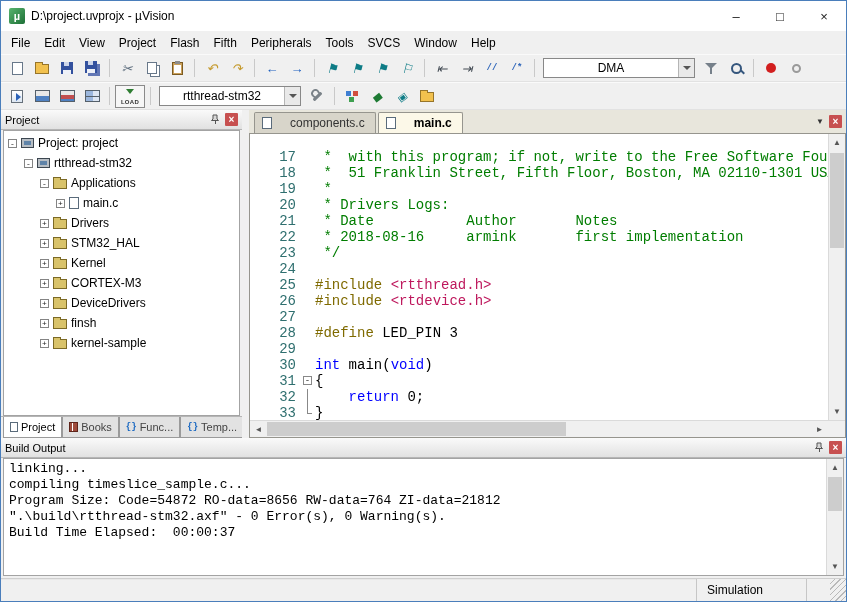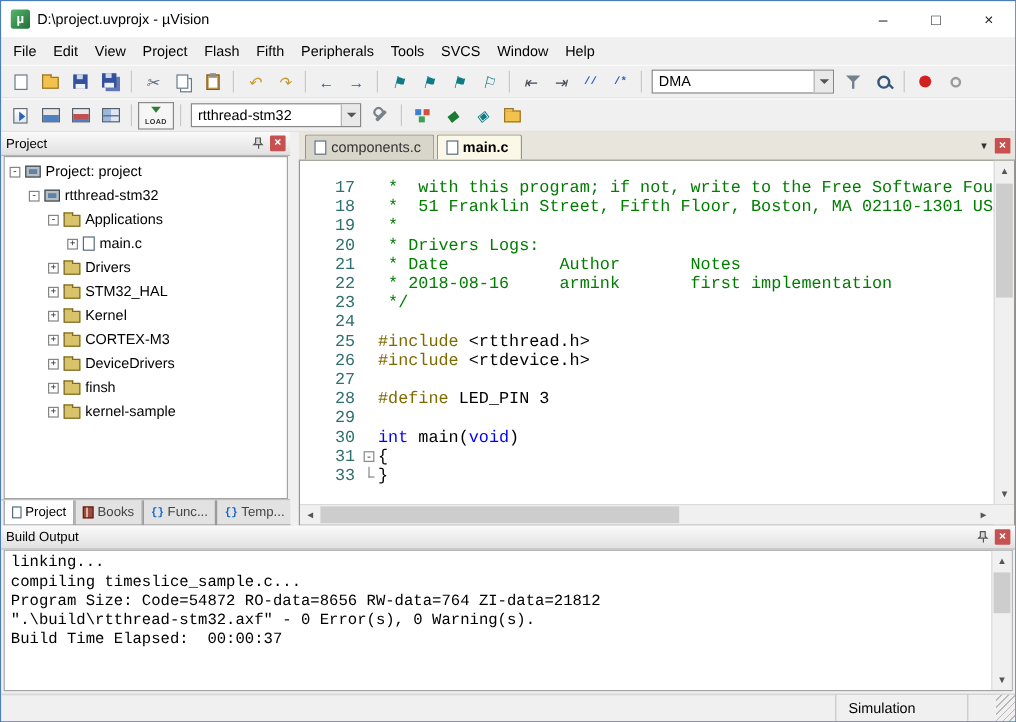--- a/index.html
+++ b/index.html
@@ -52,21 +52,21 @@
   .ti-batch::after{content:'';position:absolute;left:0;right:0;top:5px;height:1px;background:#55606a;}
   .ti-wrench{width:15px;height:15px;position:relative;}
   .ti-wrench::before{content:'';position:absolute;left:6px;top:2px;width:3px;height:11px;background:#7a8288;transform:rotate(45deg);border-radius:1px;}
   .ti-wrench::after{content:'';position:absolute;left:1px;top:0;width:5px;height:5px;border:2px solid #7a8288;border-radius:50%;border-right-color:transparent;transform:rotate(45deg);}
   .ti-boxes{width:15px;height:12px;position:relative;}
   .ti-boxes::before{content:'';position:absolute;left:1px;top:1px;width:5px;height:5px;background:#3f7fd2;box-shadow:7px 0 0 #d24f3f,3px 6px 0 #3fa050;}
   .load-btn{display:flex;flex-direction:column;align-items:center;justify-content:center;border:1px solid #8a8a8a;background:#f6f6f6;width:30px;height:23px;gap:1px;flex:none;}
   .load-arrow{width:0;height:0;border:4px solid transparent;border-top:5px solid #2e7d32;margin-top:2px;}
   .load-text{font:bold 6px/1 "Liberation Sans",sans-serif;color:#333;letter-spacing:.3px;}
   .combo{display:flex;align-items:center;height:20px;border:1px solid #888;background:#fff;flex:none;margin:0 3px;}
-  .combo .cval{flex:1;padding:0 5px;font-size:12px;white-space:nowrap;overflow:hidden;}
+  .combo .cval{flex:1;padding:0 5px;font-size:12px;white-space:nowrap;overflow:hidden;text-align:center;}
   .combo .cdd{width:16px;height:100%;background:#e9e9e9;border-left:1px solid #b5b5b5;display:flex;align-items:center;justify-content:center;}
   .arr-down{width:0;height:0;border:4px solid transparent;border-top:4px solid #555;margin-top:4px;}
   .combo.w-find{width:152px;} .combo.w-target{width:142px;}
   
   .main{flex:1;display:flex;min-height:0;}
   .proj-panel{width:241px;display:flex;flex-direction:column;flex:none;background:#f0f0f0;}
   .panel-hdr{height:20px;background:linear-gradient(#fafafa,#e1e1e1);border-bottom:1px solid #b5b5b5;
              display:flex;align-items:center;padding:0 4px;font-size:11px;flex:none;gap:4px;}
   .panel-hdr .spacer{flex:1;}
   .xbox{width:13px;height:13px;background:#c75050;color:#fff;font:bold 10px/13px "Liberation Sans",sans-serif;text-align:center;border-radius:1px;}
@@ -84,39 +84,39 @@
   .ptab{display:flex;align-items:center;gap:3px;padding:0 6px;font-size:11px;border:1px solid #9a9a9a;border-top:none;background:#e2e2e2;color:#444;}
   .ptab.active{background:#fff;color:#000;}
   .pt-page{width:8px;height:10px;background:#fff;border:1px solid #5a6b7b;}
   .pt-book{width:9px;height:10px;background:#9e4a3a;border:1px solid #5e241a;position:relative;}
   .pt-book::before{content:'';position:absolute;left:2px;top:0;bottom:0;width:1px;background:#fff;}
   .pt-braces{color:#1565c0;font:bold 9px/1 "Liberation Mono",monospace;}
   .vsplit{width:7px;background:#f0f0f0;flex:none;}
   
   .editor-col{flex:1;display:flex;flex-direction:column;min-width:0;}
   .etabs{height:24px;background:#e8e6dc;display:flex;align-items:flex-end;padding-left:5px;border-bottom:1px solid #96958e;position:relative;flex:none;}
-  .etab{display:flex;align-items:center;gap:4px;padding:3px 10px 3px 7px;font-size:12px;margin-right:2px;
+  .etab{display:flex;align-items:center;gap:18px;padding:3px 10px 3px 7px;font-size:12px;margin-right:2px;
         border:1px solid #96958e;border-bottom:none;border-radius:2px 2px 0 0;background:#d8d5ca;color:#333;}
   .etab.active{background:#fcf8e8;font-weight:bold;color:#000;}
   .etab-right{position:absolute;right:4px;top:5px;display:flex;align-items:center;gap:5px;}
   .chev{font-size:8px;color:#333;}
   .editor-box{flex:1;display:flex;flex-direction:column;border:1px solid #96958e;border-top:none;min-height:0;background:#fff;}
   .editor-wrap{flex:1;display:flex;min-height:0;}
   .code{flex:1;overflow:hidden;padding-top:15px;background:#fff;}
   .ln{display:flex;height:16px;}
   .ln{padding-left:16px;}
   .lnum{width:36px;text-align:right;padding-right:6px;color:#2f6f6f;font:14px/16px "Liberation Mono",monospace;flex:none;}
   .lfold{width:13px;position:relative;flex:none;}
   .foldbox{position:absolute;left:1px;top:3px;width:9px;height:9px;border:1px solid #888;background:#fff;
            font:9px/8px "Liberation Mono",monospace;text-align:center;color:#333;font-style:normal;}
   .fold-mid::before{content:'';position:absolute;left:5px;top:0;bottom:0;width:1px;background:#888;}
   .fold-end::before{content:'';position:absolute;left:5px;top:0;height:9px;width:1px;background:#888;}
   .fold-end::after{content:'';position:absolute;left:5px;top:8px;width:5px;height:1px;background:#888;}
   .ltxt{white-space:pre;font:14px/16px "Liberation Mono",monospace;}
-  .c-com{color:#007d00;} .c-pp{color:#7f6a00;} .c-hdr{color:#000000;} .c-kw{color:#0000ff;} .c-pl{color:#000;}
+  .c-com{color:#007d00;} .c-pp{color:#7f6a00;} .c-hdr{color:#be185d;} .c-kw{color:#0000ff;} .c-pl{color:#000;}
   
   .vscroll{width:17px;background:#f0f0f0;border-left:1px solid #dadada;position:relative;flex:none;}
   .sb-up,.sb-down{position:absolute;left:0;right:0;height:17px;display:flex;align-items:center;justify-content:center;font-size:8px;color:#555;}
   .sb-up{top:0;} .sb-down{bottom:0;}
   .vthumb{position:absolute;left:1px;right:1px;background:#cdcdcd;}
   .hscroll{height:17px;background:#f0f0f0;border-top:1px solid #dadada;display:flex;align-items:stretch;flex:none;}
   .sb-left,.sb-right{width:17px;display:flex;align-items:center;justify-content:center;font-size:8px;color:#555;flex:none;}
   .htrack{flex:1;position:relative;}
   .hthumb{position:absolute;left:0;top:1px;bottom:1px;width:55%;background:#cdcdcd;}
   .hcorner{width:17px;flex:none;background:#f0f0f0;}
@@ -470,20 +470,25 @@
                 <span class="ltxt"><span class="c-kw">int</span><span class="c-pl"> main(</span><span class="c-kw">void</span><span class="c-pl">)</span></span>
               </div>
               <div class="ln">
                 <span class="lnum">31</span>
                 <span class="lfold">
                   <i class="foldbox">-</i>
                 </span>
                 <span class="ltxt"><span class="c-pl">{</span></span>
               </div>
               <div class="ln">
+                <span class="lnum">32</span>
+                <span class="lfold fold-mid"></span>
+                <span class="ltxt"><span class="c-pl">    </span><span class="c-kw">return</span><span class="c-pl"> 0;</span></span>
+              </div>
+              <div class="ln">
                 <span class="lnum">33</span>
                 <span class="lfold fold-end"></span>
                 <span class="ltxt"><span class="c-pl">}</span></span>
               </div>
             </div>
           <div class="vscroll">
             <span class="sb-up">▲</span>
             <span class="vthumb" style="top:19px;height:95px;"></span>
             <span class="sb-down">▼</span>
           </div>

